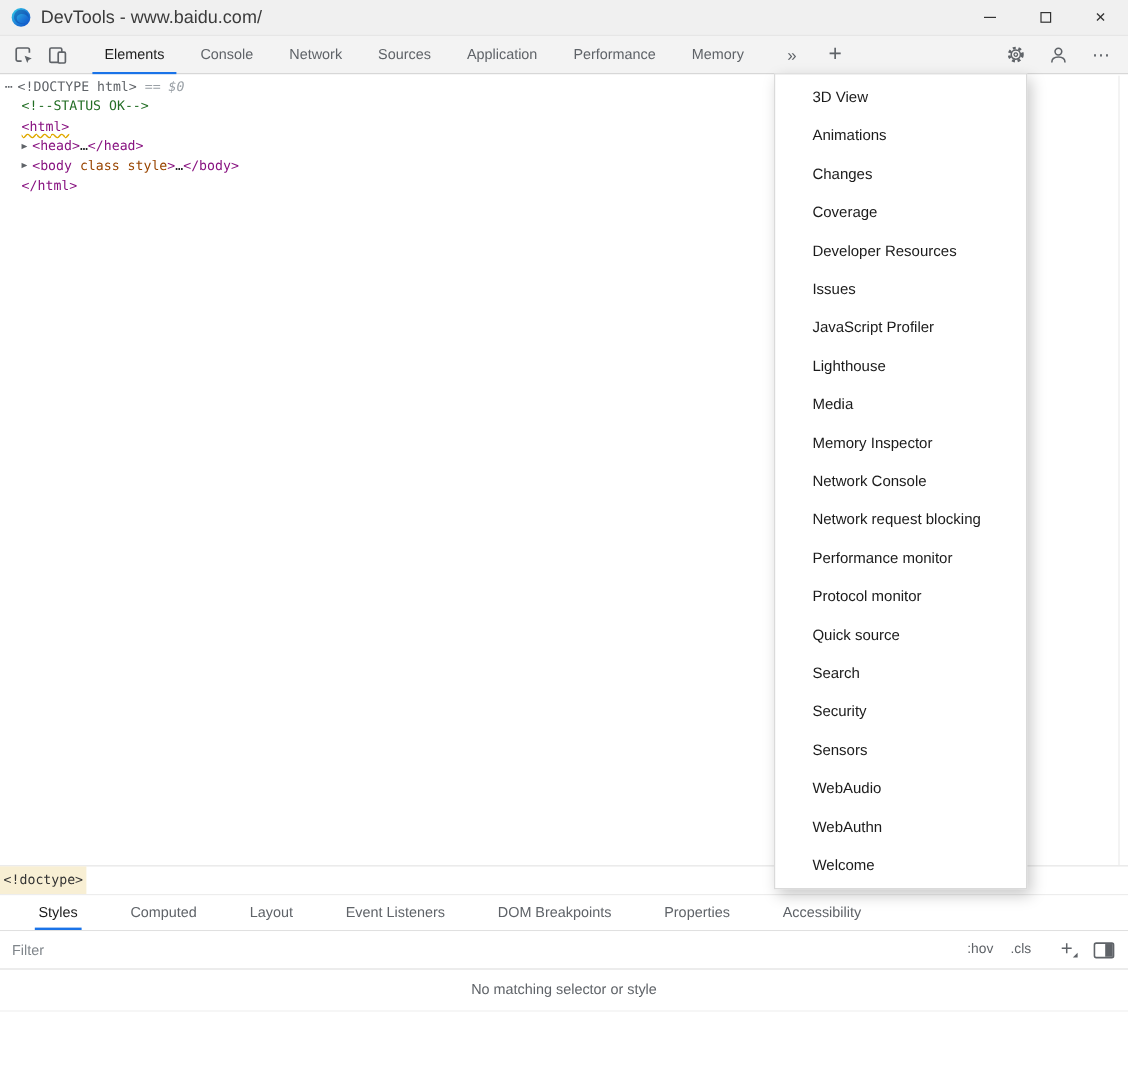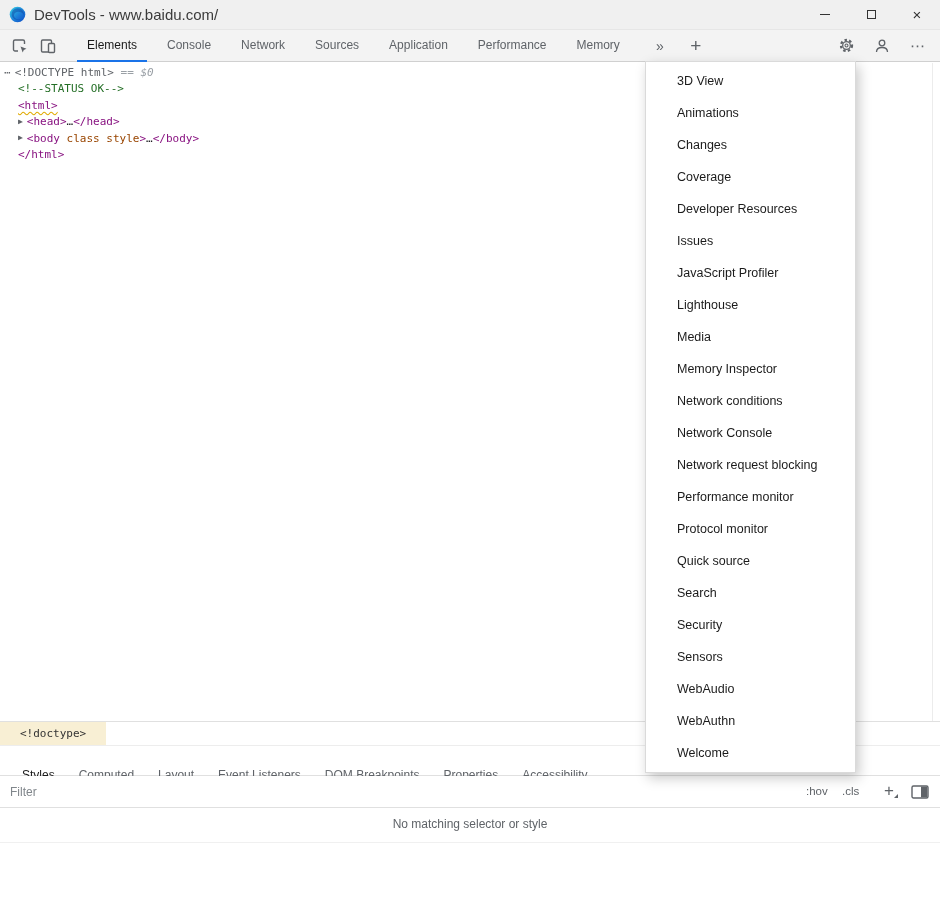--- a/index.html
+++ b/index.html
@@ -37,25 +37,25 @@
   .tree-line .comment { color:#236e25; }
   .tree-line .tag { color:#881280; }
   .tree-line .attr { color:#994500; }
   .tree-line .ellipsis { color:#202124; }
   .tree-line .arrow { color:#5f6368; font-size:8px; margin-right:4px; vertical-align:1.5px; }
   .wavy { text-decoration-line: underline; text-decoration-style: wavy; text-decoration-color:#e0a900; text-underline-offset:2px; }
   .scroll-line { position:absolute; right:7px; top:63px; height:658px; width:1px; background:#ececec; z-index:5; }
 
   
   .crumb-bar { height:24px; border-top:1px solid #e0e0e0; background:#fff; display:flex; align-items:stretch; }
-  .crumb { display:flex; align-items:center; padding:0 20px; background:#f8efd4; font:11px "DejaVu Sans Mono", monospace; color:#333; }
+  .crumb { display:flex; align-items:center; padding:0 3px; background:#f8efd4; font:11px "DejaVu Sans Mono", monospace; color:#333; }
 
   
   .styles-tabs { height:31px; background:#fff; border-top:1px solid #ededed; border-bottom:1px solid #e0e0e0; display:flex; align-items:stretch; padding-left:10px; }
-  .stab { margin:0 9px; padding:15px 3px; font-size:12px; color:#5f6368; line-height:29px; border-bottom:2px solid transparent; }
+  .stab { margin:0 19px; padding:0 3px; font-size:12px; color:#5f6368; line-height:29px; border-bottom:2px solid transparent; }
   .stab.active { color:#1b1b1b; border-bottom:2px solid #1a73e8; }
 
   
   .filter-bar { height:32px; background:#fff; border-bottom:1px solid #e0e0e0; position:relative; display:flex; align-items:center; padding-left:10px; }
   .filter-text { font-size:12px; color:#80868b; }
   .state-toggle { position:absolute; top:9px; font-size:11.5px; color:#5f6368; }
   .state-toggle.hov { left:806px; }
   .state-toggle.cls { left:842px; }
   .new-rule { position:absolute; left:884px; top:5px; font-size:17px; color:#5f6368; font-weight:300; }
   .new-rule::after { content:""; position:absolute; right:-4px; bottom:3px; border-left:4px solid transparent; border-bottom:4px solid #5f6368; }
@@ -188,21 +188,20 @@
       <div class="menu-item">3D View</div>
       <div class="menu-item">Animations</div>
       <div class="menu-item">Changes</div>
       <div class="menu-item">Coverage</div>
       <div class="menu-item">Developer Resources</div>
       <div class="menu-item">Issues</div>
       <div class="menu-item">JavaScript Profiler</div>
       <div class="menu-item">Lighthouse</div>
       <div class="menu-item">Media</div>
       <div class="menu-item">Memory Inspector</div>
-      <div class="menu-item">Network conditions</div>
       <div class="menu-item">Network Console</div>
       <div class="menu-item">Network request blocking</div>
       <div class="menu-item">Performance monitor</div>
       <div class="menu-item">Protocol monitor</div>
       <div class="menu-item">Quick source</div>
       <div class="menu-item">Search</div>
       <div class="menu-item">Security</div>
       <div class="menu-item">Sensors</div>
       <div class="menu-item">WebAudio</div>
       <div class="menu-item">WebAuthn</div>

